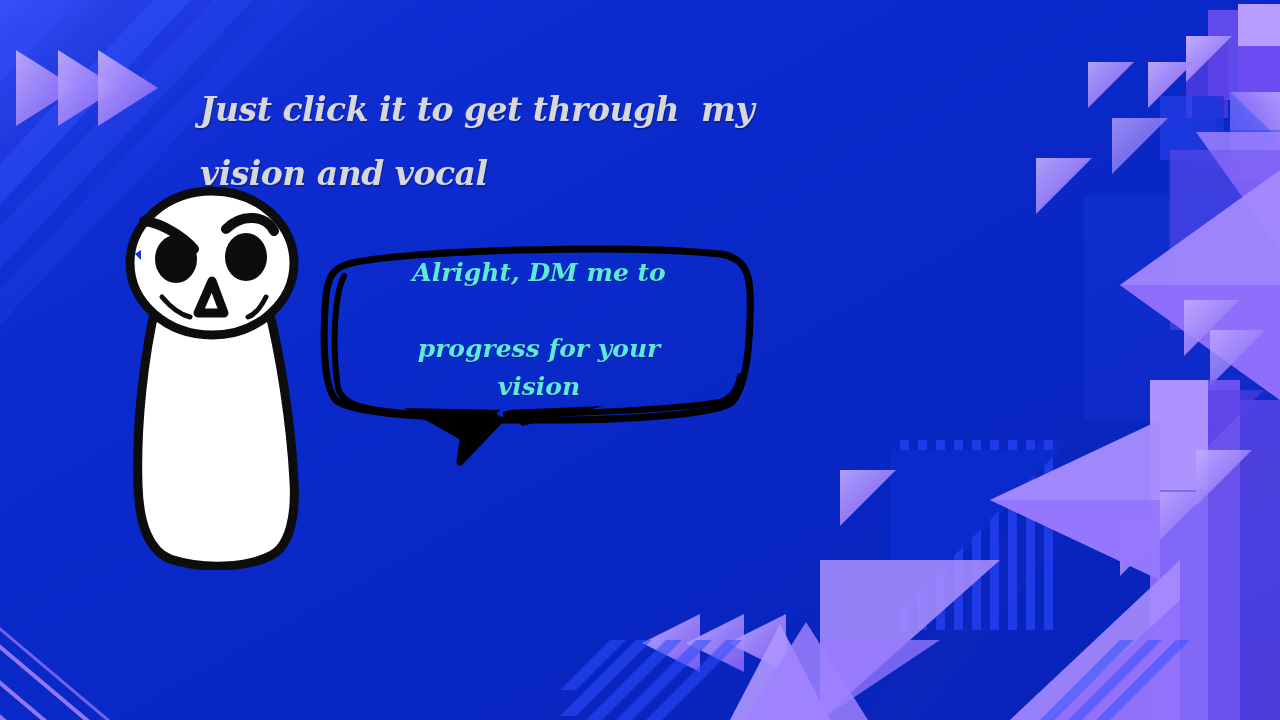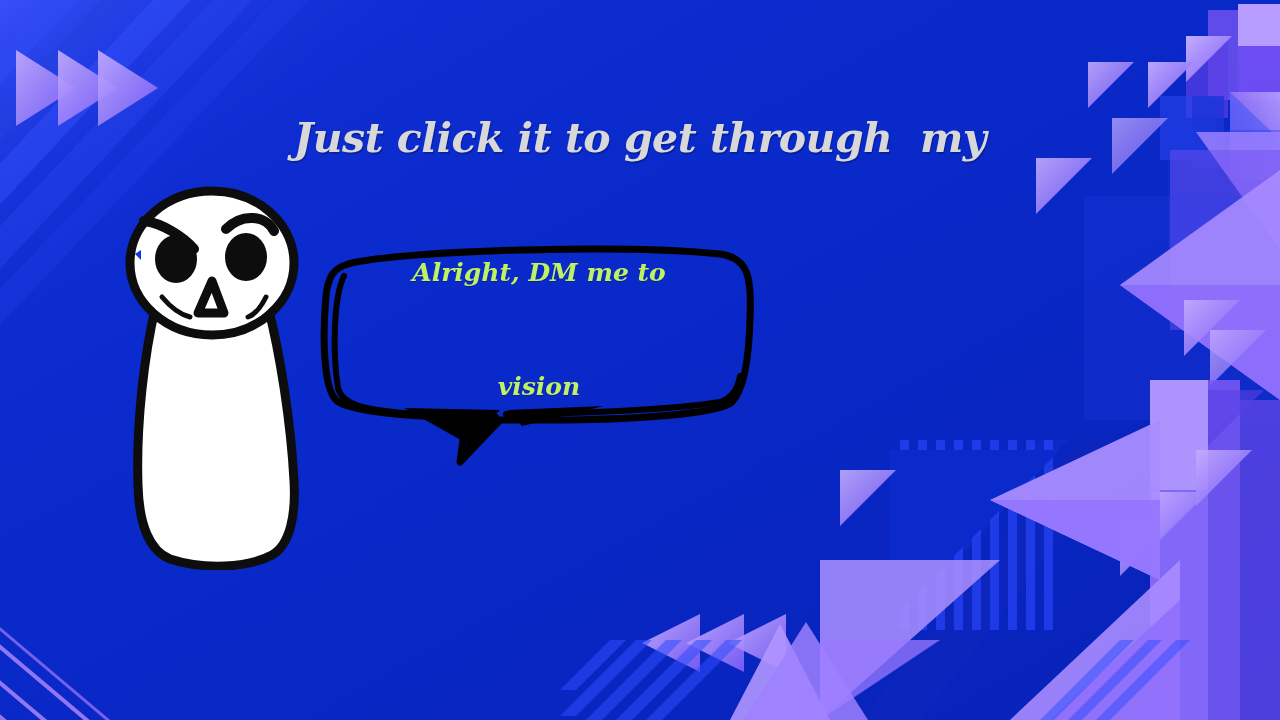--- a/index.html
+++ b/index.html
@@ -20,50 +20,48 @@
     position: absolute;
     inset: 0;
     width: 1280px;
     height: 720px;
   }
   #title {
     position: absolute;
     left: 200px;
     top: 78px;
     width: 880px;
-    text-align: center;
     color: #d8d8d8;
     font-family: "DejaVu Serif", "Liberation Serif", serif;
     font-weight: 700;
     font-style: italic;
-    font-size: 41px;
+    font-size: 33px;
     line-height: 64px;
     letter-spacing: -0.5px;
     text-shadow: 1px 2px 0 rgba(0,0,0,0.22);
     white-space: pre-wrap;
-    margin-top: 28px;
   }
   #bubble-wrap {
     position: absolute;
     left: 300px;
     top: 230px;
     width: 480px;
     height: 260px;
   }
   #bubble-svg {
     position: absolute;
     inset: 0;
   }
   #bubble-text {
     position: absolute;
     left: 74px;
     top: 24px;
     width: 330px;
     text-align: center;
-    color: #bef264;
+    color: #5eead4;
     font-family: "DejaVu Serif", "Liberation Serif", serif;
     font-weight: 700;
     font-style: italic;
     font-size: 25px;
     line-height: 38px;
     text-shadow: 0 1px 0 rgba(0,0,0,0.25);
   }
   #character {
     position: absolute;
     left: 108px;
@@ -225,21 +223,21 @@
       <path d="M -20 630 L 300 900"></path>
       <path d="M -20 666 L 300 936"></path>
       <path d="M -20 700 L 260 936"></path>
       <path d="M -20 736 L 230 946"></path>
     </g>
     <g stroke="#8f6ff5" fill="none" stroke-width="3" opacity="0.8">
       <path d="M -20 612 L 340 916"></path>
     </g>
   </svg>
 
-  <div id="title"><span>Just click it to get through  my</span><br></div>
+  <div id="title"><span>Just click it to get through  my</span><br><span>vision and vocal</span></div>
 
   <svg id="character" viewBox="0 0 210 385">
 
     <path d="M 48 120
              C 36 170, 28 240, 30 300
              C 31 340, 42 366, 62 374
              C 96 385, 140 383, 164 370
              C 182 360, 188 330, 186 296
              C 183 238, 172 168, 160 122
              Z" fill="#ffffff" stroke="#0d0d0d" stroke-width="9" stroke-linejoin="round"></path>
@@ -286,18 +284,18 @@
 
       <path d="M 206 184 C 270 184, 372 180, 420 172 C 432 168, 438 158, 440 146" fill="none" stroke="#000000" stroke-width="6" stroke-linecap="round" stroke-linejoin="round"></path>
 
       <path d="M 104 178 L 200 180 L 168 214 Z" fill="#000000"></path>
       <path d="M 208 180 L 304 176 L 222 196 Z" fill="#000000"></path>
       <path d="M 176 184 L 196 186 L 160 234 Z" fill="#000000"></path>
     </svg>
     <div id="bubble-text">
       <span>Alright, DM me to</span><br>
       <br>
-      <br>
+      <span>progress for your</span><br>
       <span>vision</span>
     </div>
   </div>
 
 </div>
 
 </body></html>

